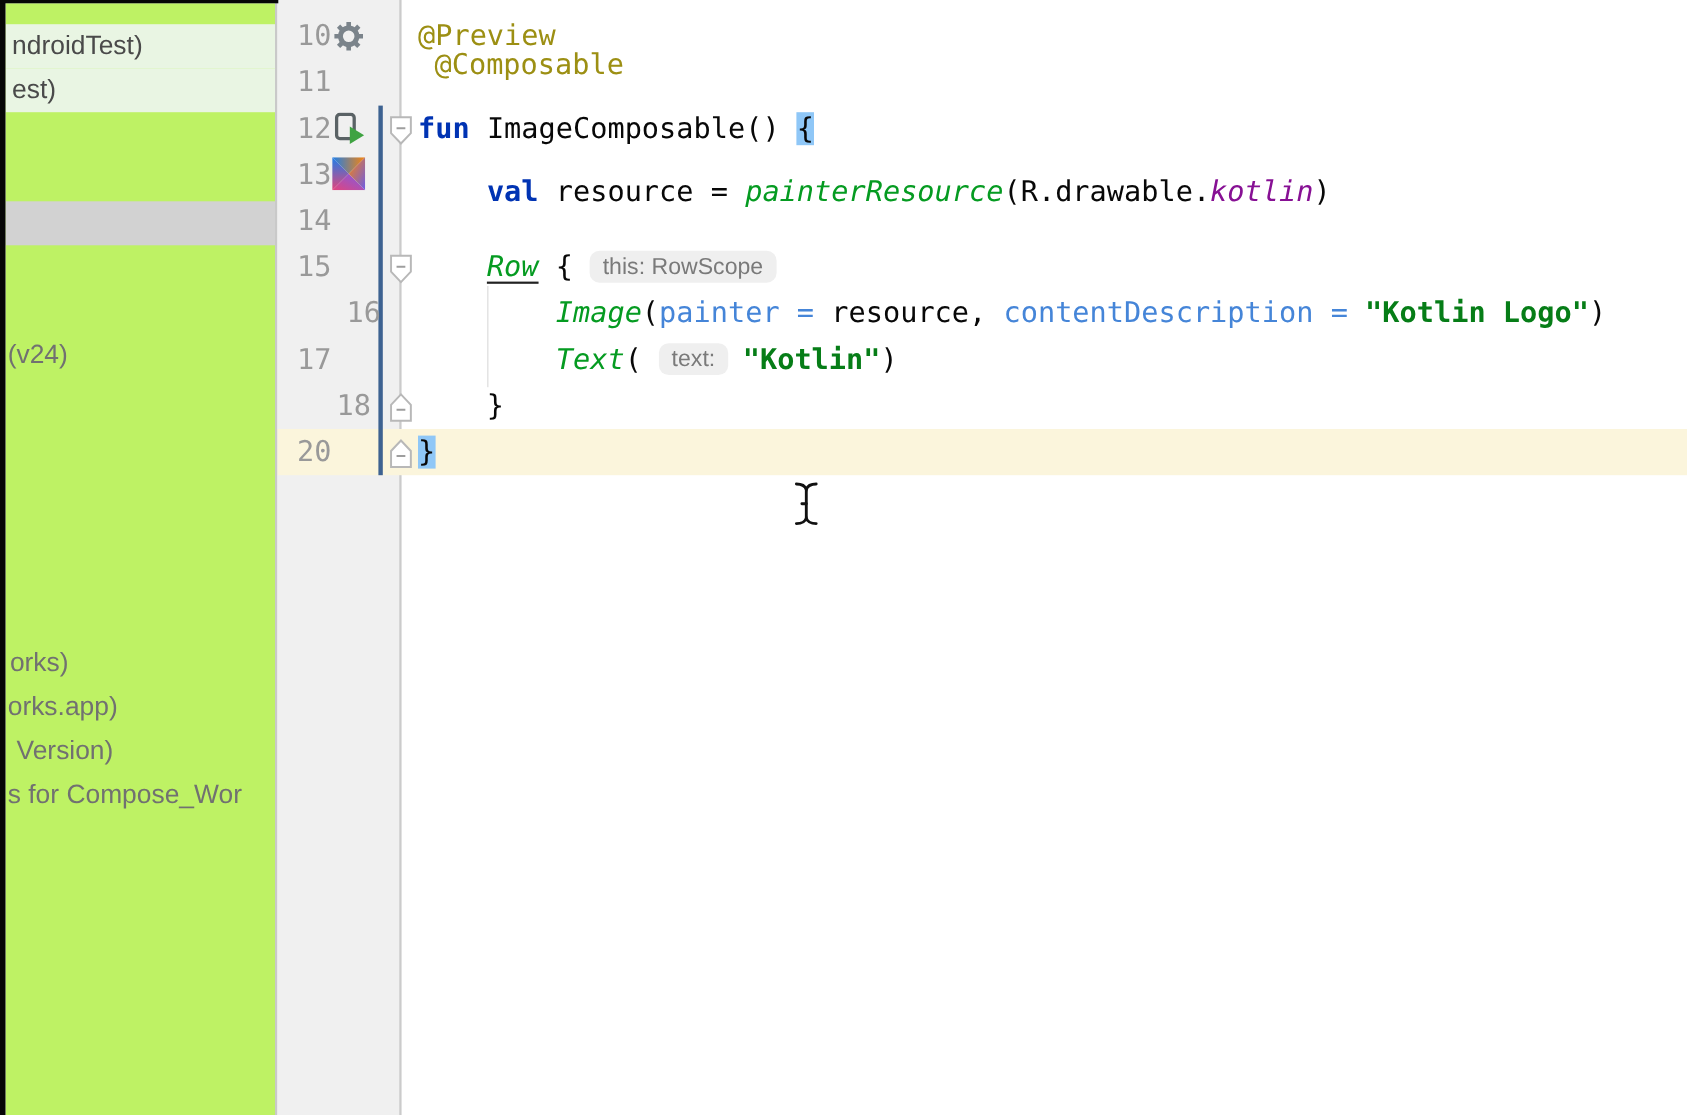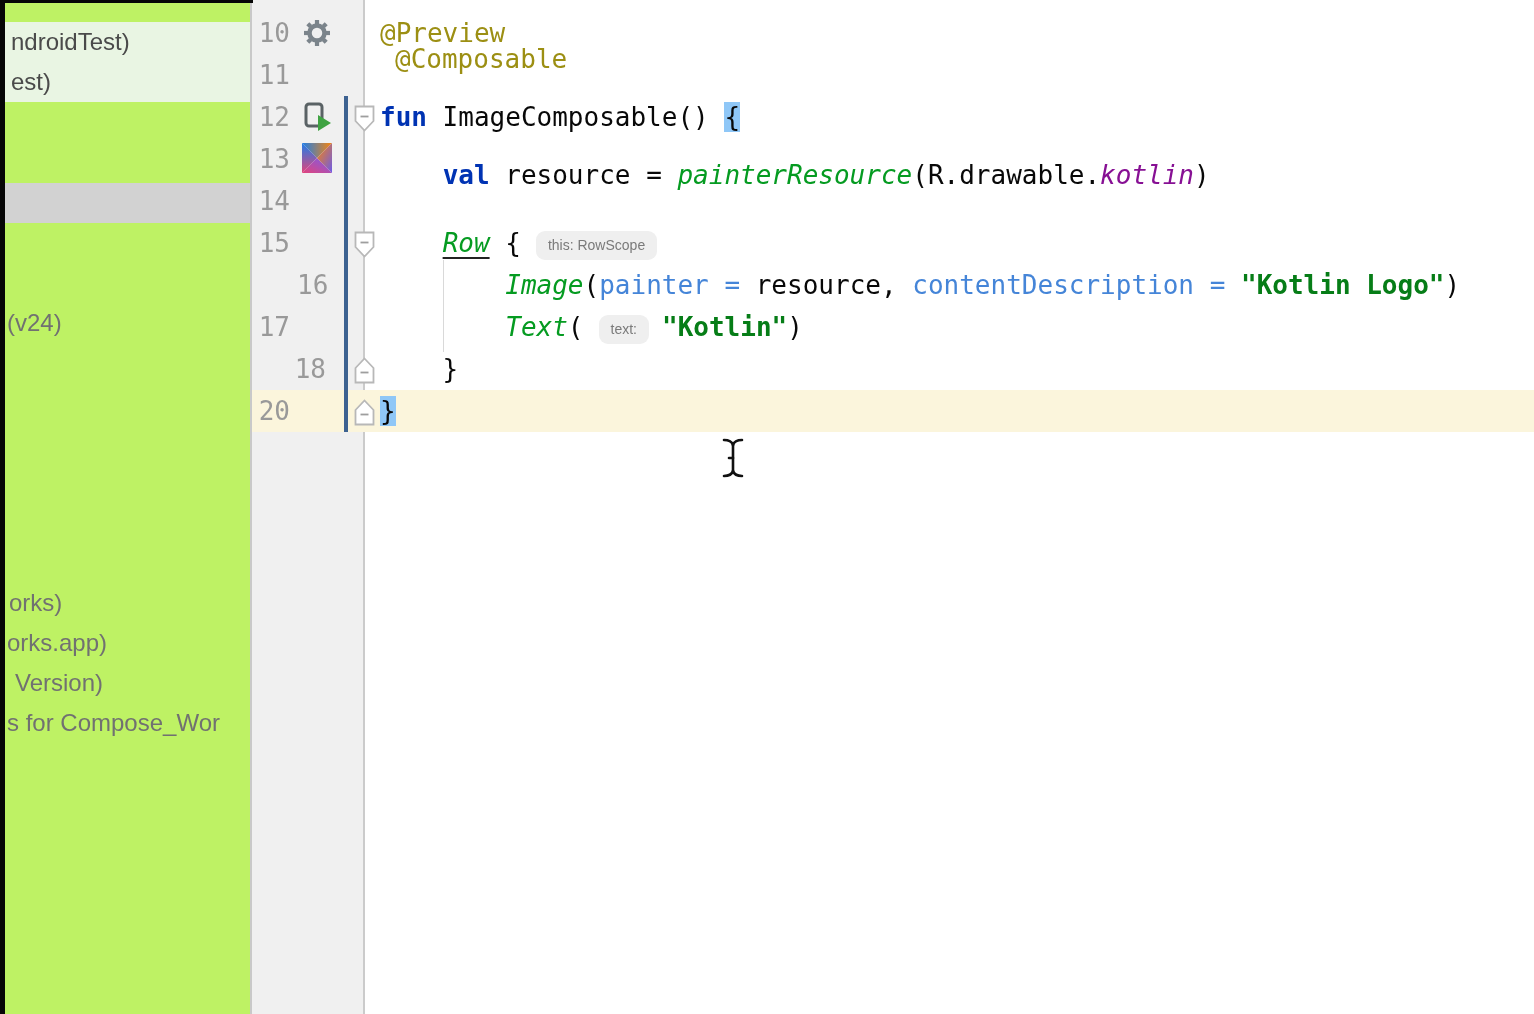--- a/index.html
+++ b/index.html
@@ -24,22 +24,22 @@
   .tree-item{position:absolute; left:0; width:246px; height:40px; line-height:40px;
     font-size:24px; color:#717171; white-space:nowrap; overflow:hidden;}
   .tree-item.test-source{background:var(--testSrc); color:#4A4A4A;}
   .tree-item.selected{background:var(--selRow);}
 
   
   #gutter{left:252px; top:0; width:113px; height:1014px; background:var(--gutterBg);
     border-right:2px solid #CBCBCB; z-index:1;}
   #caret-row{left:252px; width:1282px; height:42px; background:var(--caretRow); z-index:2;}
   #vcs-stripe{left:344px; top:96px; width:4px; height:336px; background:var(--vcs); z-index:3;}
-  .ln{position:absolute; left:252px; width:38px; height:42px; line-height:42px;
-    text-align:right; font-family:"DejaVu Sans Mono", monospace; font-size:26px;
+  .ln{position:absolute; left:270px; width:38px; height:42px; line-height:42px;
+    font-family:"DejaVu Sans Mono", monospace; font-size:26px;
     color:var(--lineNum); z-index:4;}
   .gutter-icon{position:absolute; z-index:4;}
   .fold-marker{position:absolute; left:354px; width:21px; height:27px; z-index:5;}
 
   
   #editor-surface{left:365px; top:0; width:1169px; height:1014px; z-index:1;}
   #indent-guide{left:443px; top:260px; width:1px; height:92px; background:#D9D9D9; z-index:2;}
   .code-line{position:absolute; left:380px; height:42px; line-height:42px;
     font-family:"DejaVu Sans Mono", monospace; font-size:26px; white-space:pre;
     color:var(--plain); z-index:4;}
@@ -48,21 +48,21 @@
   .tk-annotation{color:var(--annotation);}
   .tk-func{color:var(--func); font-style:italic;}
   .tk-arg{color:var(--arg);}
   .tk-str{color:var(--str); font-weight:bold;}
   .tk-prop{color:var(--prop); font-style:italic;}
   .tk-brace{background:var(--braceBg);}
   .tk-underlined{text-decoration:underline; text-decoration-color:#222222;
     text-decoration-thickness:2px; text-underline-offset:5px;}
   .inlay-hint{display:inline-block; height:29px; line-height:29px; border-radius:9px;
     background:var(--hintBg); color:var(--hintText); font-family:"Liberation Sans",sans-serif;
-    font-size:14px; padding:0 12px; margin:0 13px 0 15px; vertical-align:2px; white-space:pre;}
+    font-size:21px; padding:0 12px; margin:0 13px 0 15px; vertical-align:2px; white-space:pre;}
   #ibeam{left:720px; top:437px; z-index:9;}
 </style>
 </head>
 <body>
 
 <div id="stage">
   <div class="abs" id="project-panel">
       <div class="tree-item test-source" style="top: 19px; padding-left: 6px;">ndroidTest)</div>
       <div class="tree-item test-source" style="top: 59px; padding-left: 6px;">est)</div>
       <div class="tree-item selected" style="top: 180px; padding-left: 0px;"></div>

